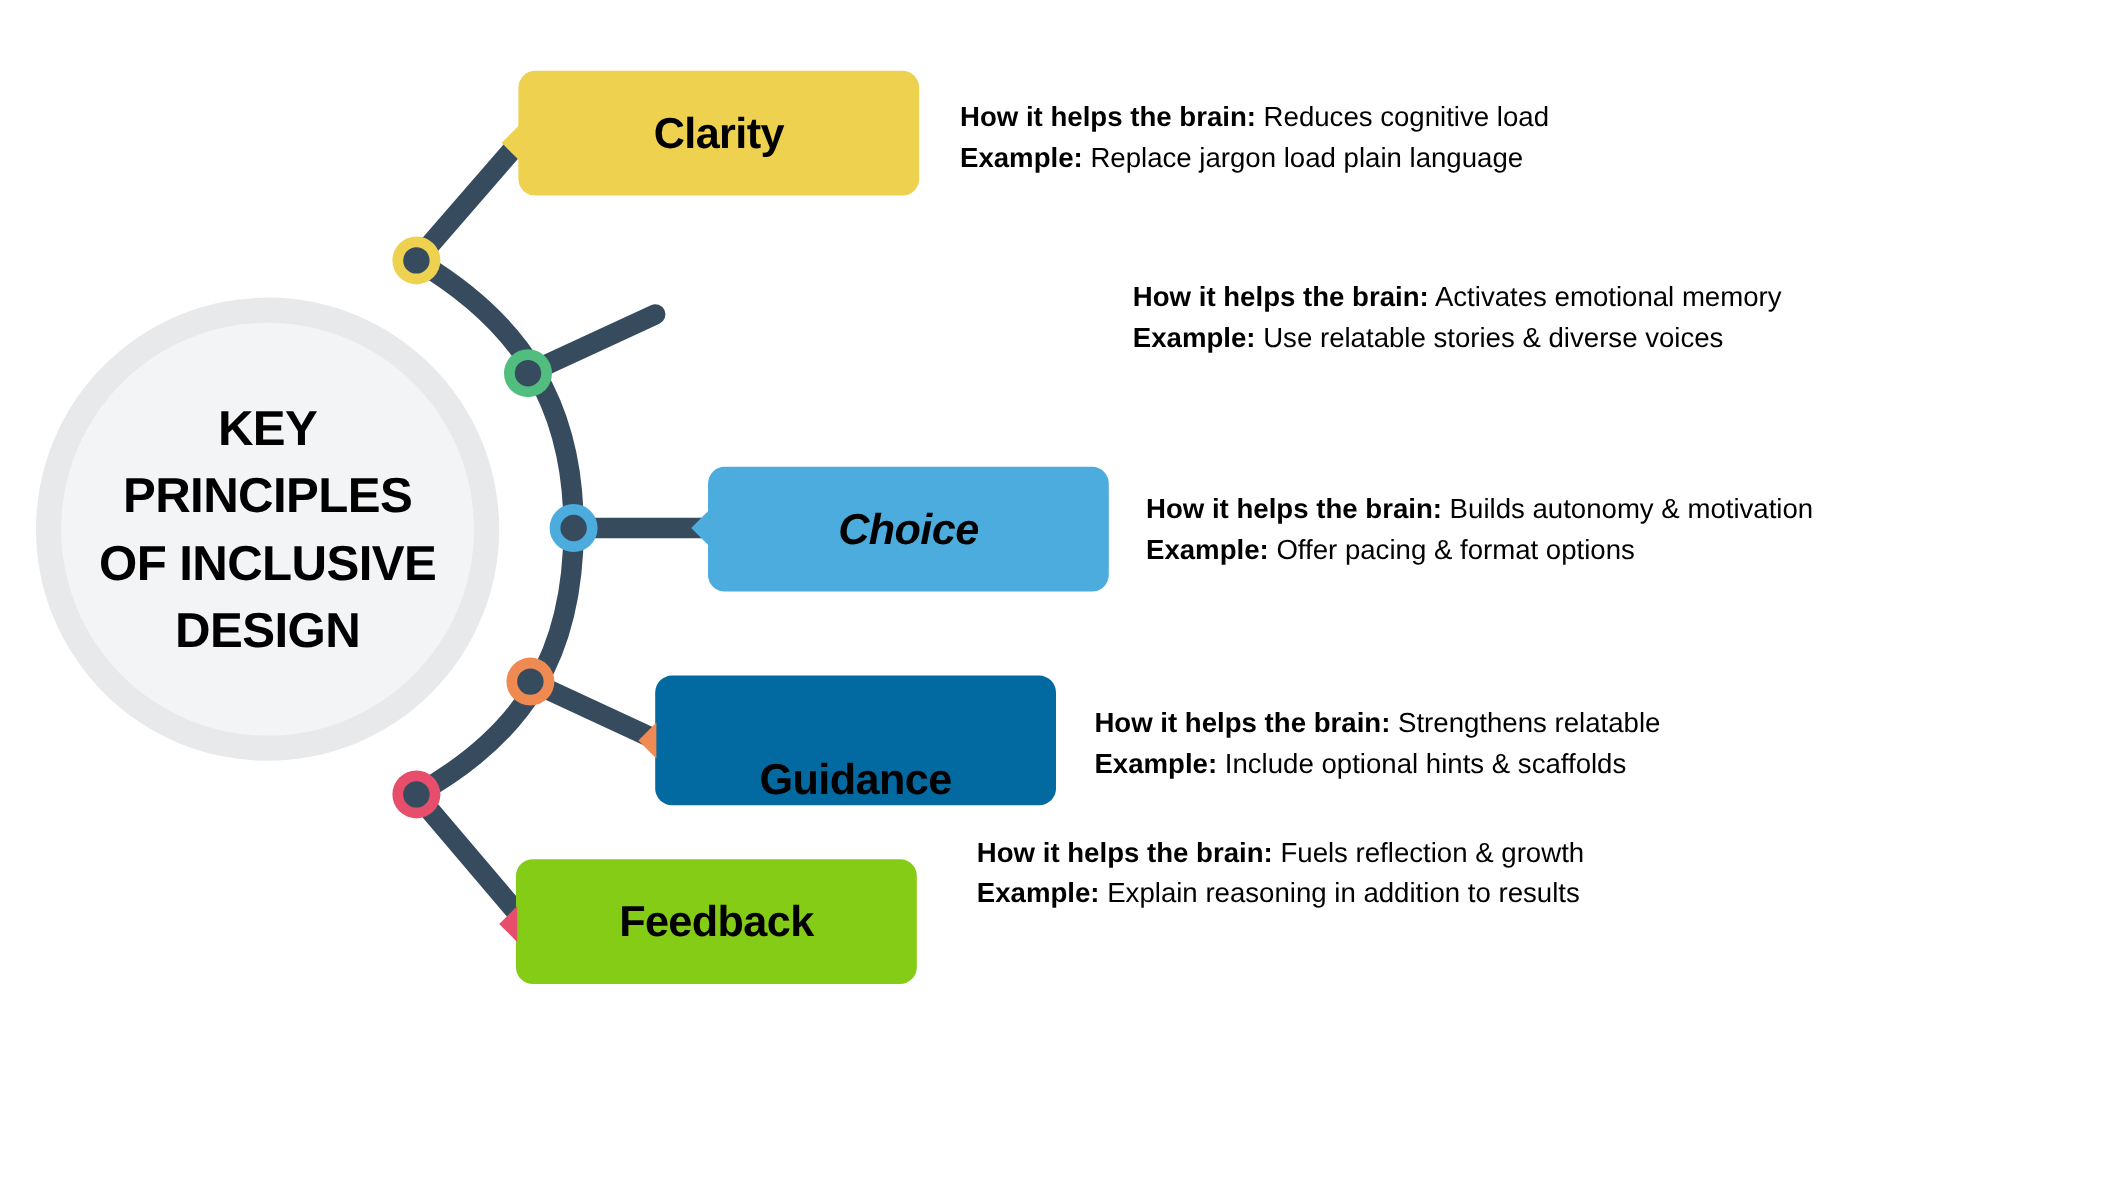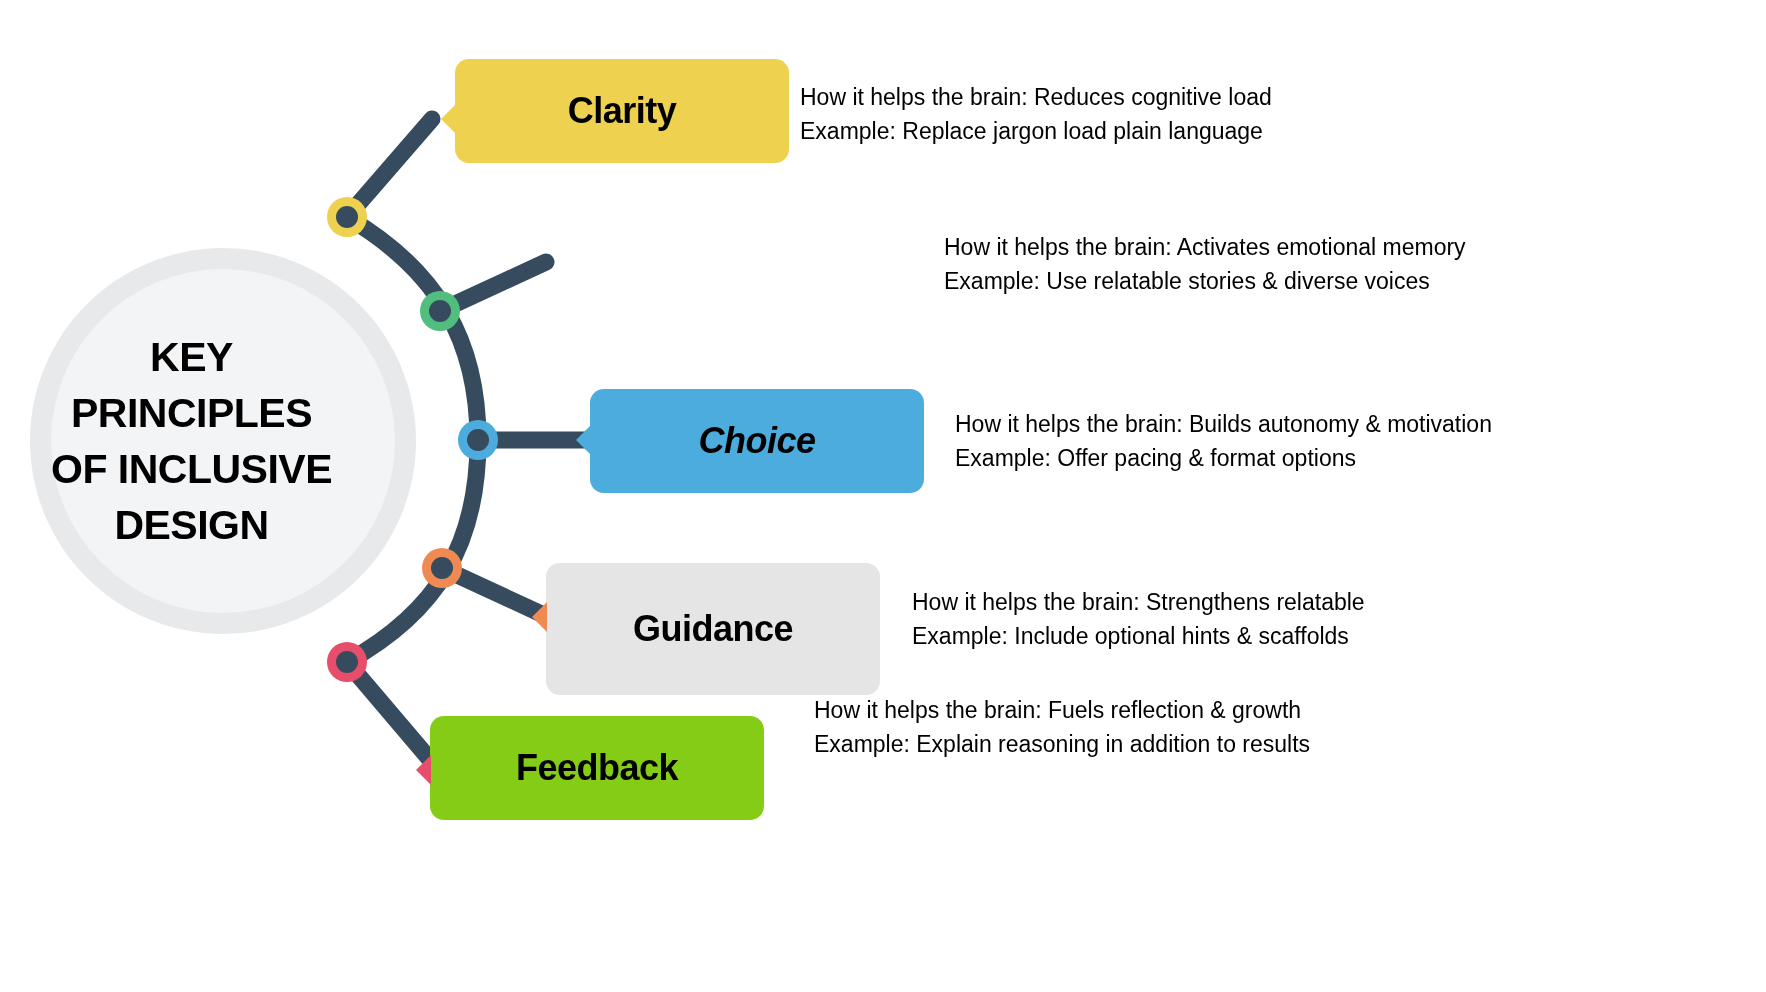--- a/index.html
+++ b/index.html
@@ -26,21 +26,21 @@
     background: #e8e9eb;
   }
   #hub-inner {
     position: absolute;
     left: 51px; top: 269px;
     width: 344px; height: 344px;
     border-radius: 50%;
     background: #f3f4f6;
     display: flex;
     align-items: center;
-    justify-content: flex-start;
+    justify-content: center;
   }
   #hub-title {
     font-family: "Liberation Sans", sans-serif;
     font-weight: 700;
     font-size: 41px;
     line-height: 1.37;
     letter-spacing: -0.5px;
     text-align: center;
     color: #000000;
     white-space: pre-line;
@@ -81,21 +81,21 @@
 
   
   .detail {
     position: absolute;
     font-family: "Liberation Sans", sans-serif;
     font-size: 23px;
     line-height: 34px;
     color: #000000;
     white-space: nowrap;
   }
-  .detail b { font-weight: 400; text-align: center; }
+  .detail b { font-weight: 700; text-align: center; }
 
   
   #signature {
     position: absolute;
     left: 28px; top: 912px;
     display: flex;
     align-items: center;
     gap: 10px;
   }
   #sig-name {
@@ -149,32 +149,32 @@
     <g>
       <circle cx="442" cy="568" r="20" fill="#EF8B52"></circle>
       <circle cx="442" cy="568" r="11" fill="#374B5F"></circle>
     </g>
     <g>
       <circle cx="347" cy="662" r="20" fill="#E74E6B"></circle>
       <circle cx="347" cy="662" r="11" fill="#374B5F"></circle>
     </g>
   </svg>
 
-  <div class="card" style="left:455px; top:59px; width:334px; height:104px; background:#EDD14F;">
+  <div class="card" style="left:432px; top:59px; width:334px; height:104px; background:#EDD14F;">
     <span class="nub" style="top:45px; border-right-color:#EDD14F;"></span>
     <span class="card-label">Clarity</span>
   </div>
 
 
   <div class="card" style="left:590px; top:389px; width:334px; height:104px; background:#4BACDD;font-style:italic;">
     <span class="nub" style="top:36px; border-right-color:#4BACDD;"></span>
     <span class="card-label">Choice</span>
   </div>
 
-  <div class="card" style="left:546px; top:563px; width:334px; height:132px; background:#e5e5e5;">
+  <div class="card" style="left:546px; top:563px; width:334px; height:108px; background:#0369a1;align-items:flex-end;">
     <span class="nub" style="top:39px; border-right-color:#EF8B52;"></span>
     <span class="card-label">Guidance</span>
   </div>
 
   <div class="card" style="left:430px; top:716px; width:334px; height:104px; background:#84cc16;">
     <span class="nub" style="top:39px; border-right-color:#E74E6B;"></span>
     <span class="card-label">Feedback</span>
   </div>
 
   <div class="detail" style="left:800px; top:80px;">

